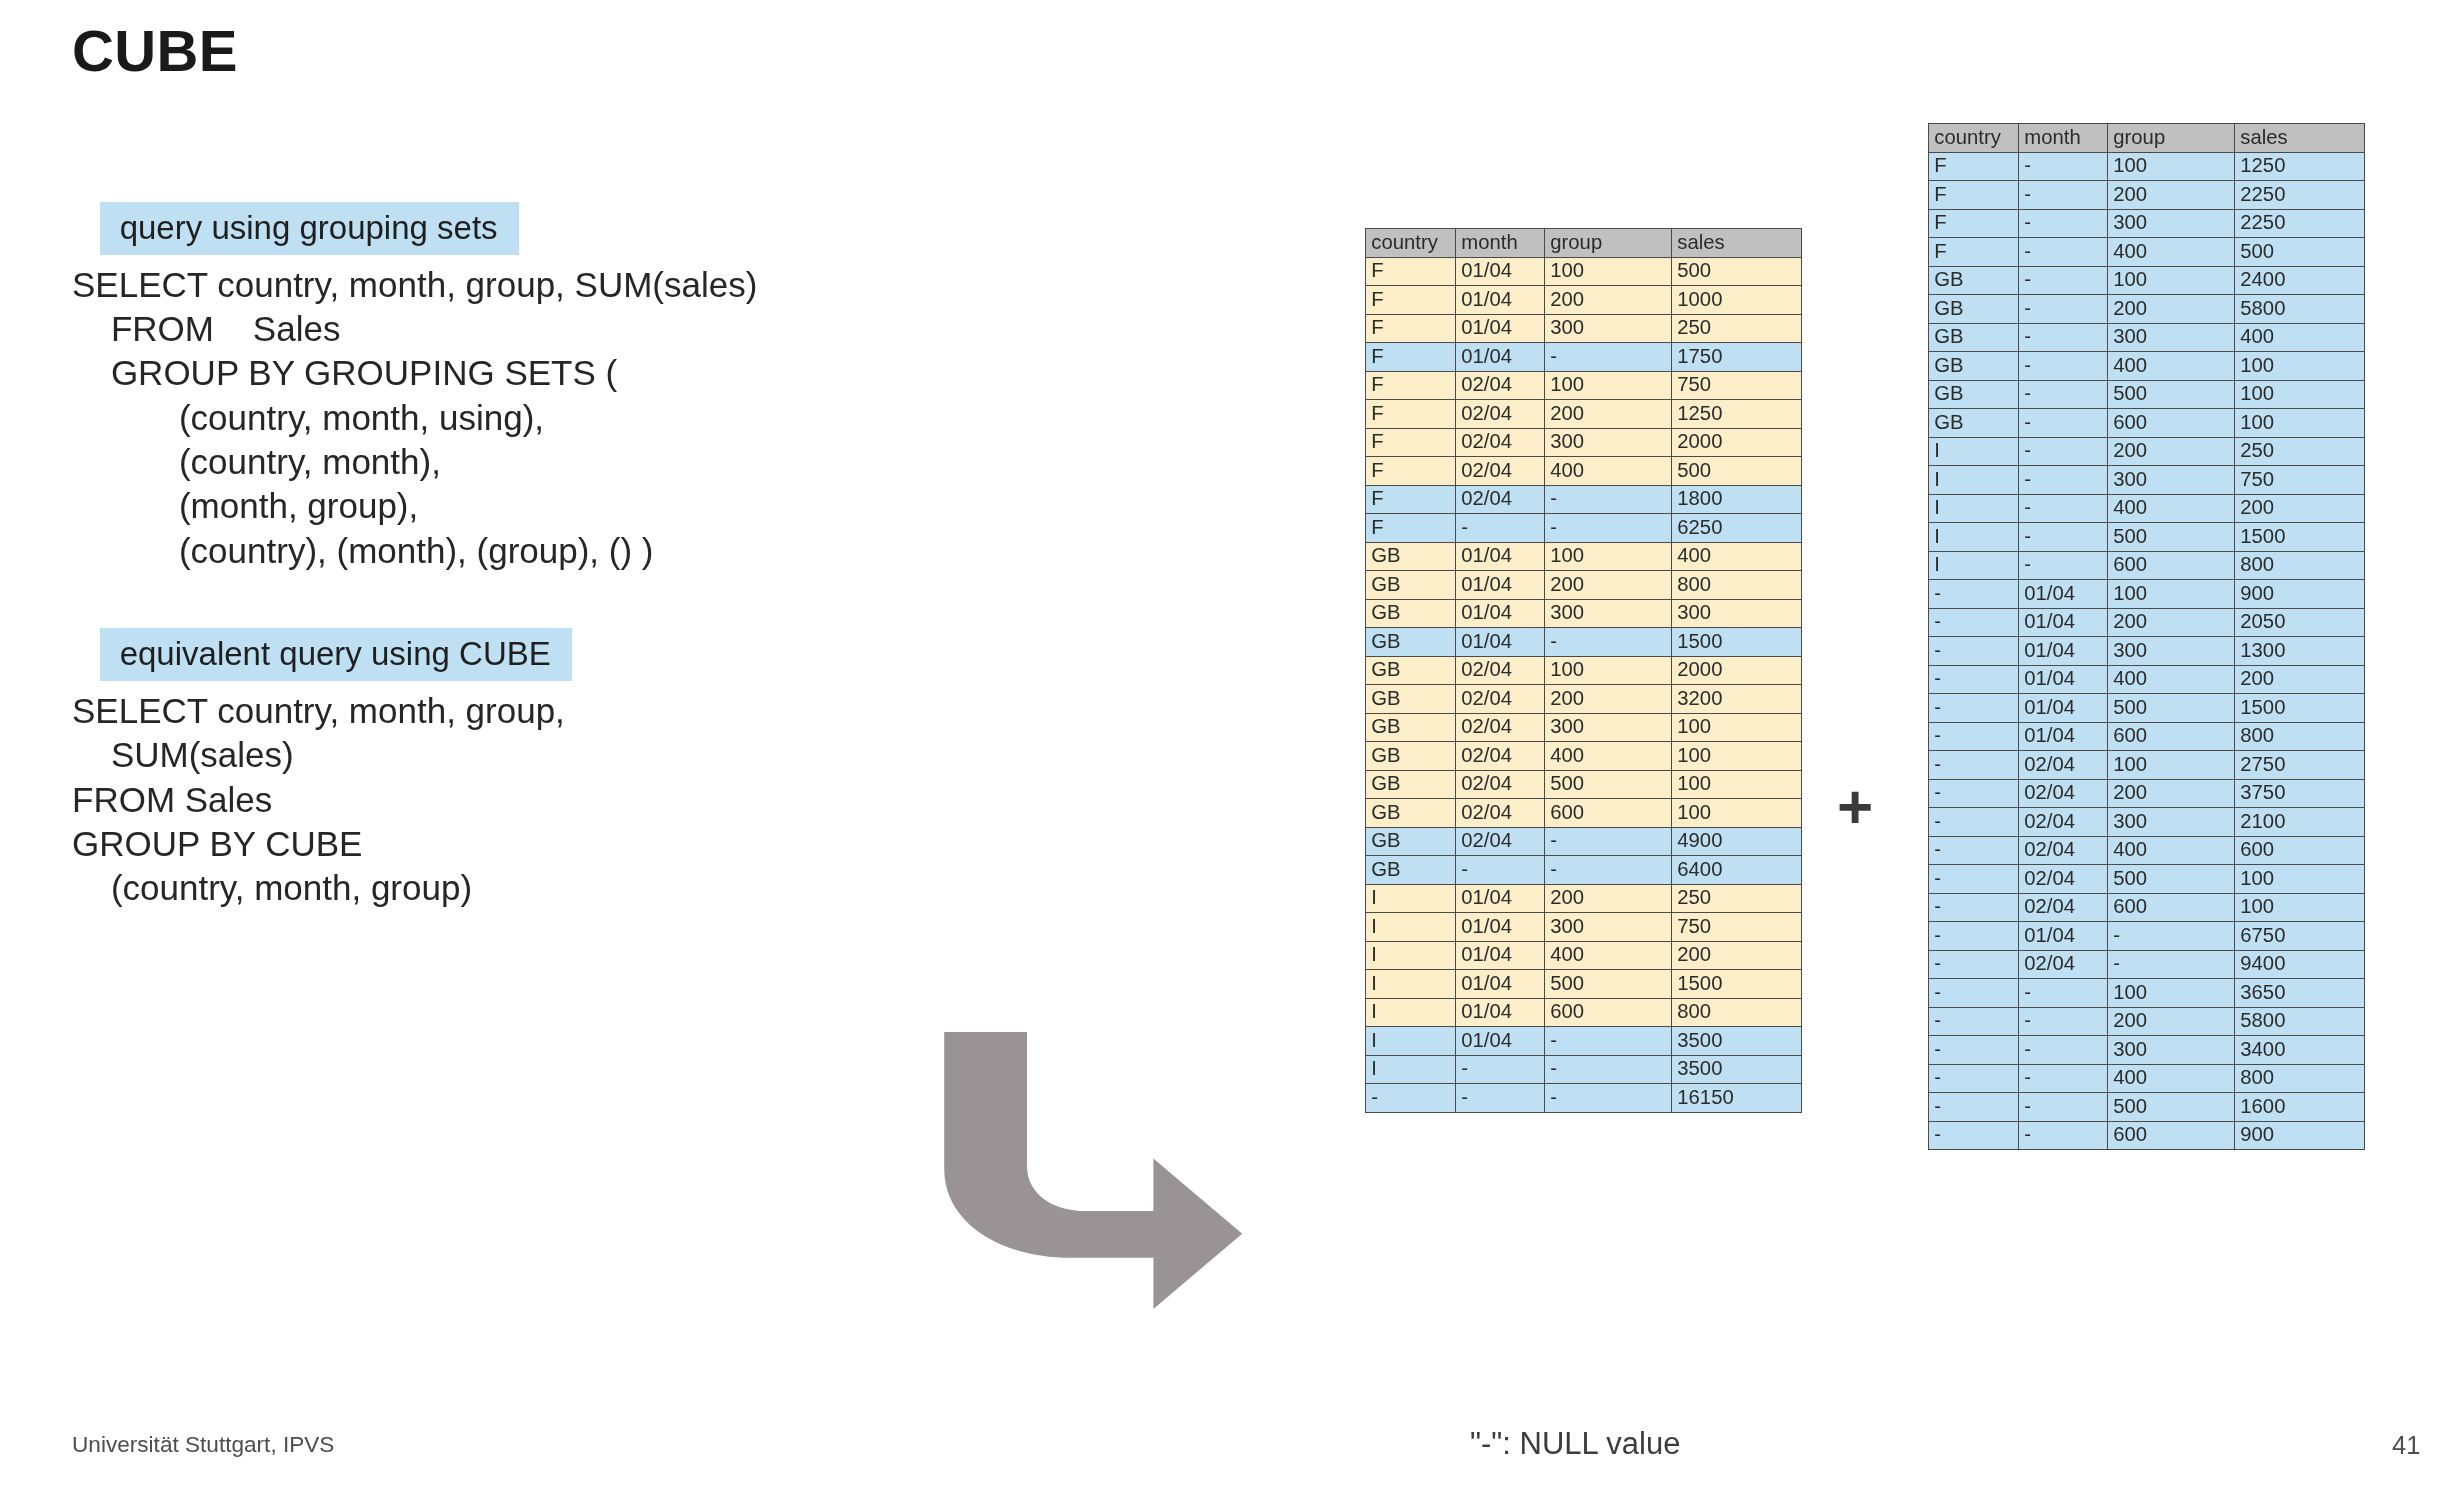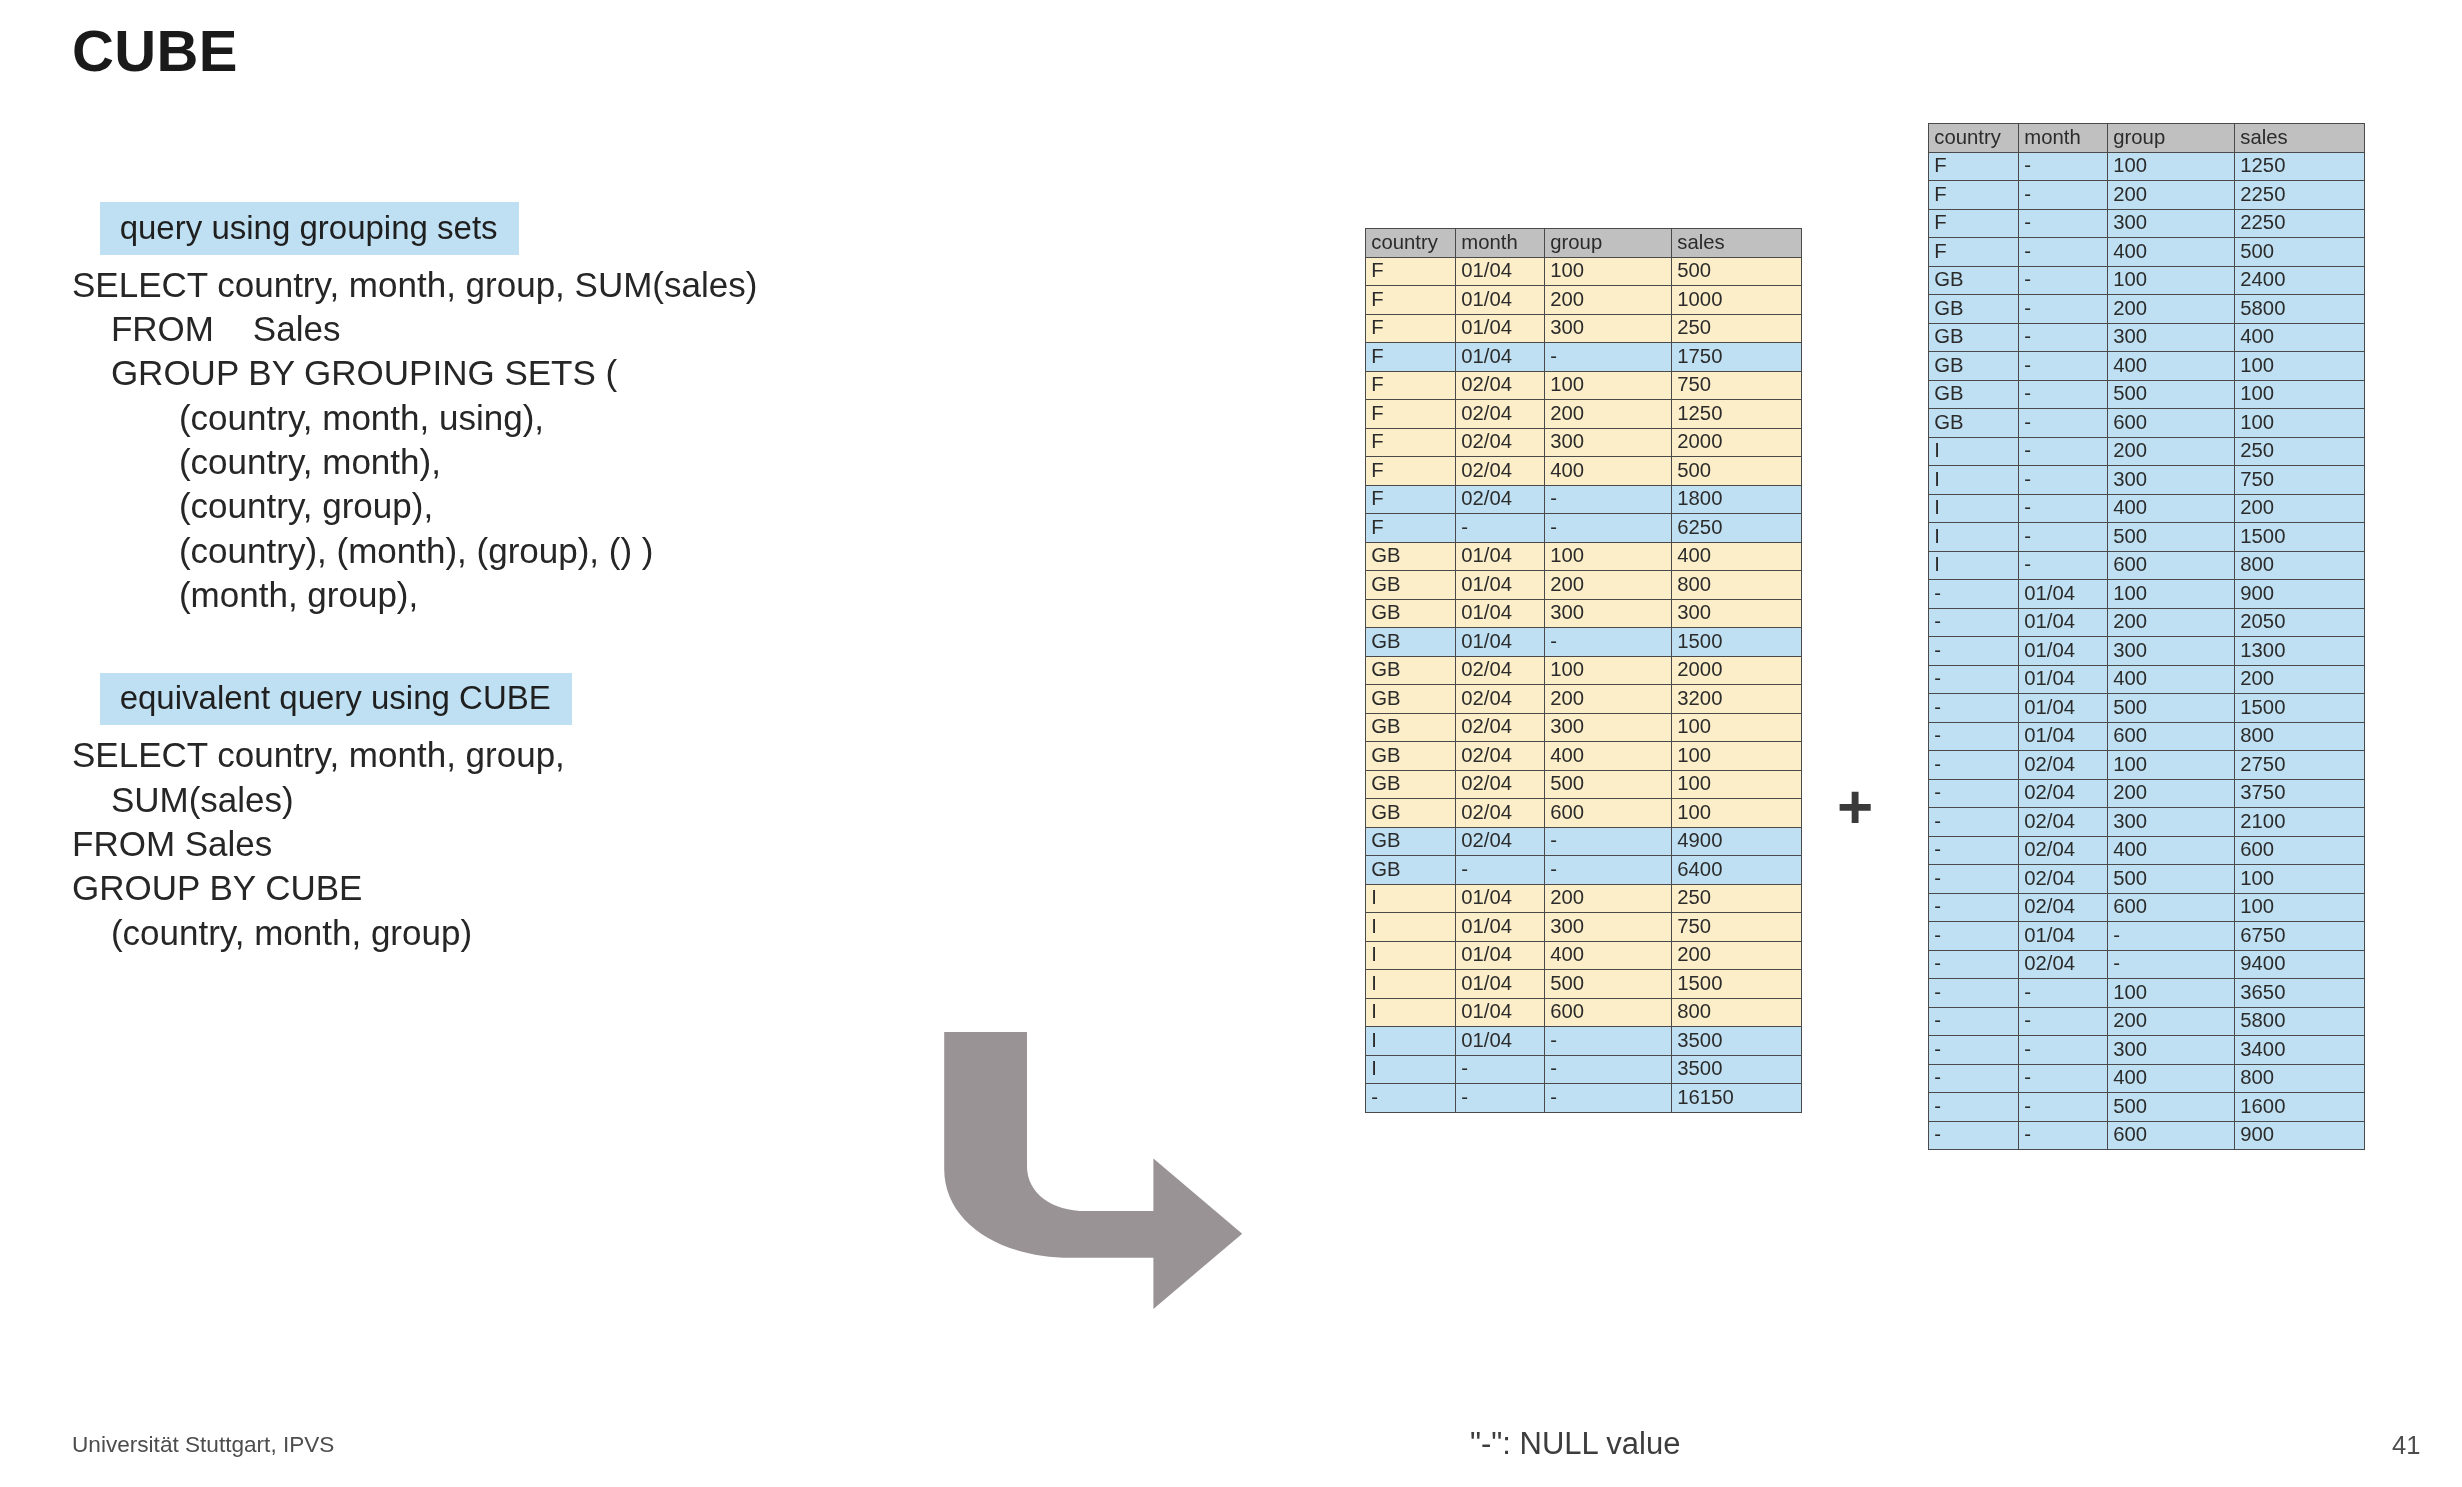--- a/index.html
+++ b/index.html
@@ -147,23 +147,22 @@
 <div id="query-column">
 
   <div>
     <div class="sql-heading"> query using grouping sets </div>
     <div class="gap-small"></div>
     <div class="sql-line">SELECT country, month, group, SUM(sales)</div>
     <div class="sql-line">    FROM    Sales</div>
     <div class="sql-line">    GROUP BY GROUPING SETS (</div>
     <div class="sql-line">           (country, month, using),</div>
     <div class="sql-line">           (country, month),</div>
-    <div class="sql-line">           (country, group),</div>
+    <div class="sql-line">           (month, group),</div>
     <div class="sql-line">           (country), (month), (group), () )</div>
-    <div class="sql-line">           (month, group),</div>
   </div>
 
   <div class="gap-mid"></div>
 
   <div>
     <div class="sql-heading"> equivalent query using CUBE </div>
     <div class="gap-small"></div>
     <div class="sql-line">SELECT country, month, group,</div>
     <div class="sql-line">    SUM(sales)</div>
     <div class="sql-line">FROM Sales</div>

